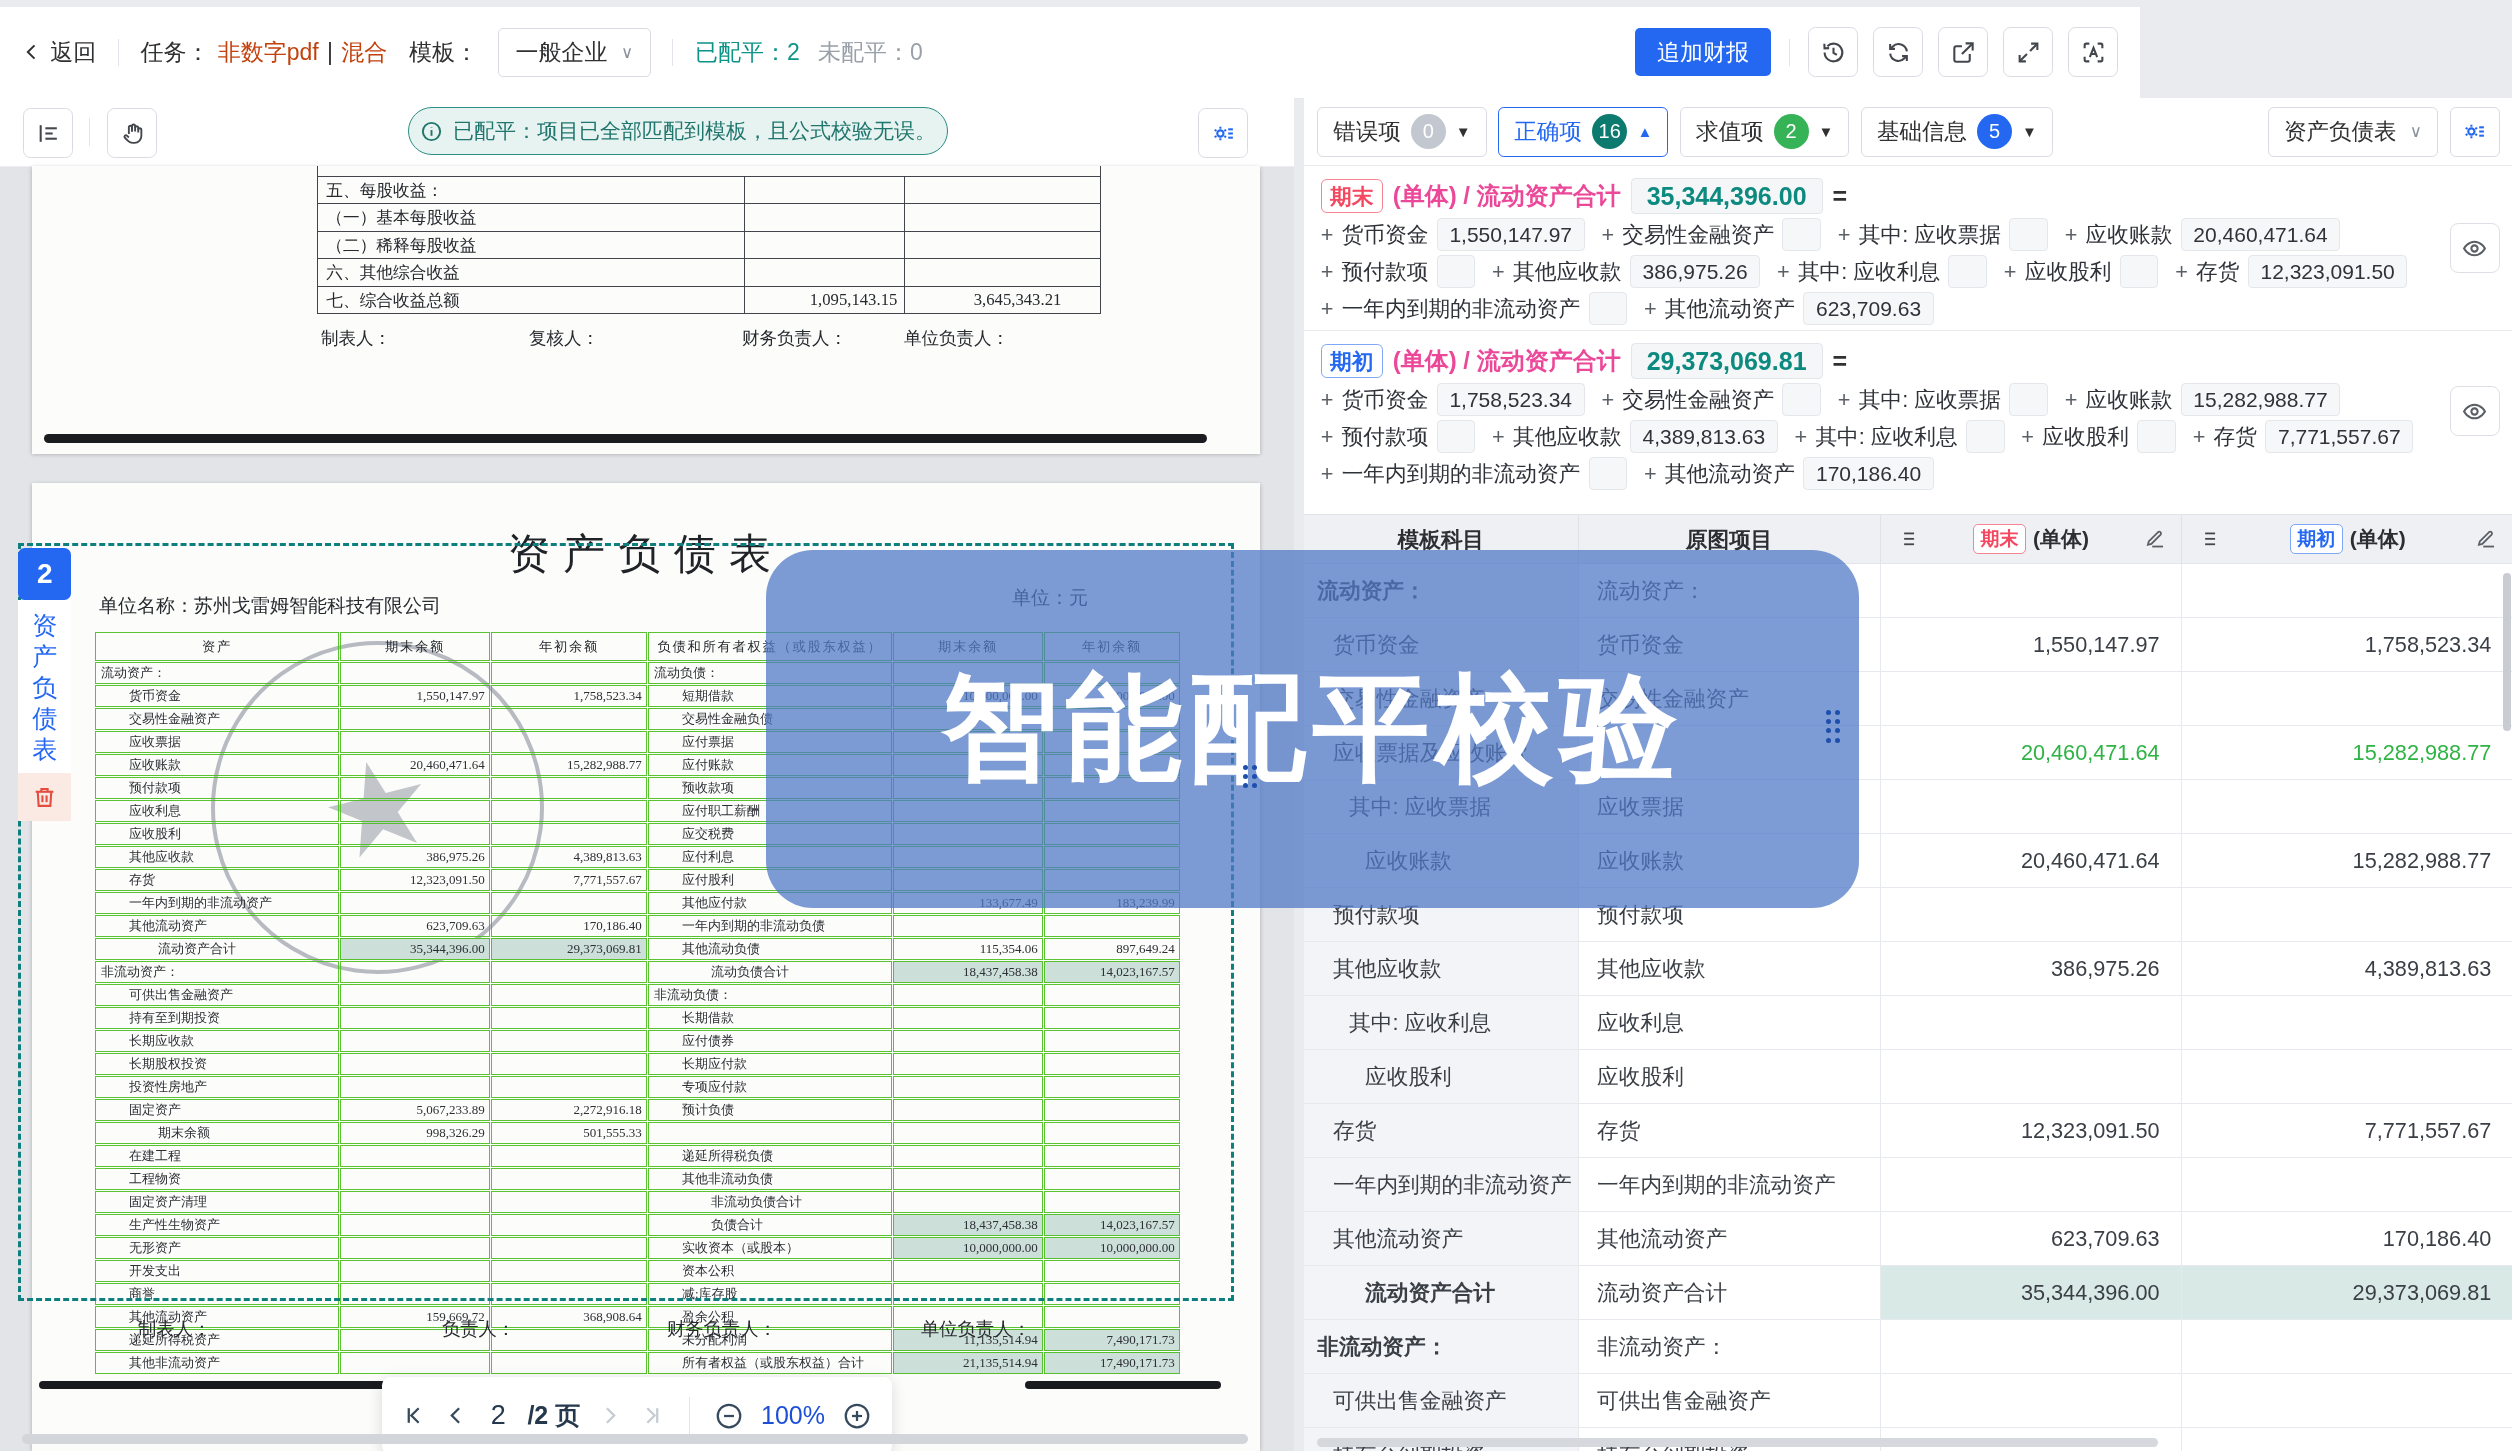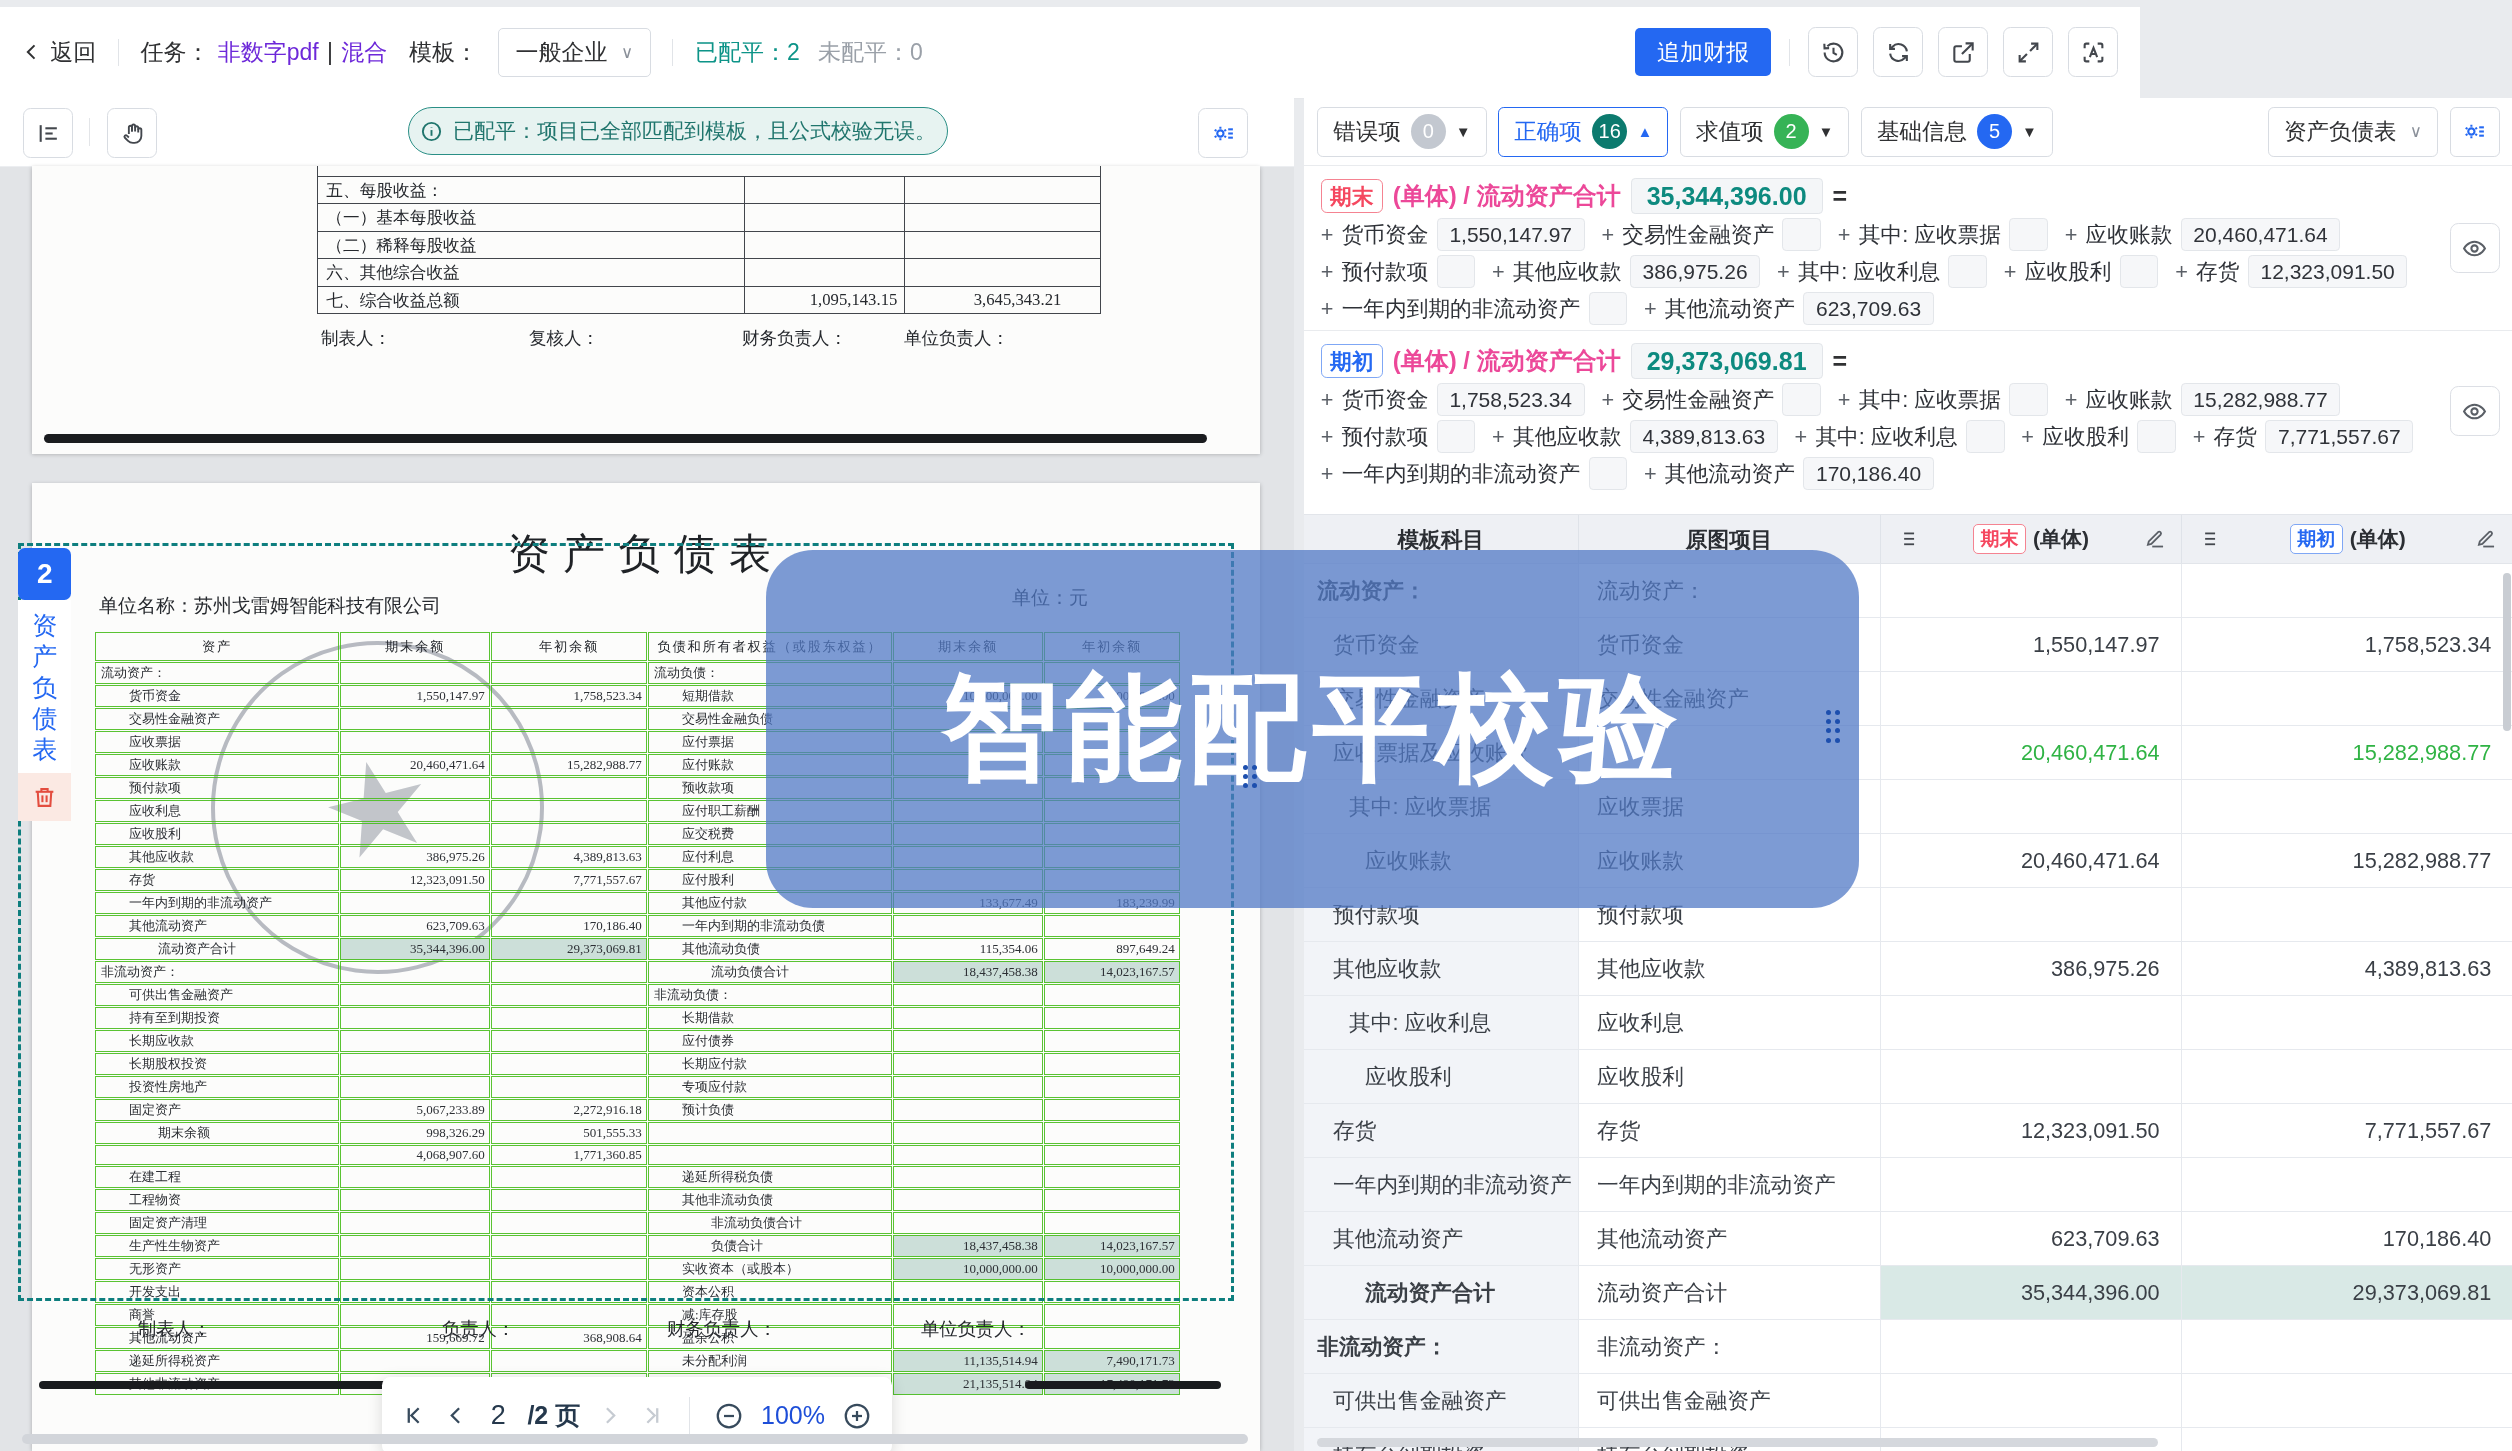--- a/index.html
+++ b/index.html
@@ -6,21 +6,21 @@
   body{width:2512px;height:1451px;position:relative;overflow:hidden;background:#e9ebee;
        font-family:"Liberation Sans","DejaVu Sans",sans-serif;color:#303133;}
   svg{display:block;}
 
   
   #header{position:absolute;left:0;top:6.7px;width:2140px;height:92px;background:#fff;
           border-bottom:0.8px solid #e6e8eb;display:flex;align-items:center;padding:0 22px;box-sizing:border-box;}
   .h-item{display:flex;align-items:center;font-size:23px;}
   .vdiv{width:0.8px;height:27px;background:#e1e4e8;margin:0 21.7px;}
   #back{gap:8.3px;cursor:pointer;}
-  .blue-t{color:#6d28d9;}
+  .blue-t{color:#c2410c;}
   .lab{color:#303133;}
   #tpl-select{height:47px;border:0.8px solid #d8dce2;border-radius:5px;display:flex;align-items:center;
               gap:13.3px;padding:0 16.7px;margin-left:11.7px;background:#fff;}
   .caret{font-size:16.7px;color:#8a9099;}
   #balanced{color:#0d9488;margin-right:18.3px;}
   #unbalanced{color:#9aa0a8;}
   #hdr-right{margin-left:auto;display:flex;align-items:center;gap:15px;}
   #add-report{height:48px;background:#2468f2;color:#fff;border-radius:5px;display:flex;align-items:center;
               padding:0 21.7px;font-size:23px;cursor:pointer;}
   .icon-btn{width:48px;height:48px;border:0.8px solid #d8dce2;border-radius:7.5px;background:#fff;
@@ -497,28 +497,20 @@
           </tr>
           <tr>
             <td class="lab" style="padding-left: 62px;">期末余额</td>
             <td class="val">998,326.29</td>
             <td class="val">501,555.33</td>
             <td class="lab" style="padding-left: 5px;"></td>
             <td class="val"></td>
             <td class="val"></td>
           </tr>
           <tr>
-            <td class="lab" style="padding-left: 5px;"></td>
-            <td class="val">4,068,907.60</td>
-            <td class="val">1,771,360.85</td>
-            <td class="lab" style="padding-left: 5px;"></td>
-            <td class="val"></td>
-            <td class="val"></td>
-          </tr>
-          <tr>
             <td class="lab" style="padding-left: 33px;">在建工程</td>
             <td class="val"></td>
             <td class="val"></td>
             <td class="lab" style="padding-left: 33px;">递延所得税负债</td>
             <td class="val"></td>
             <td class="val"></td>
           </tr>
           <tr>
             <td class="lab" style="padding-left: 33px;">工程物资</td>
             <td class="val"></td>

